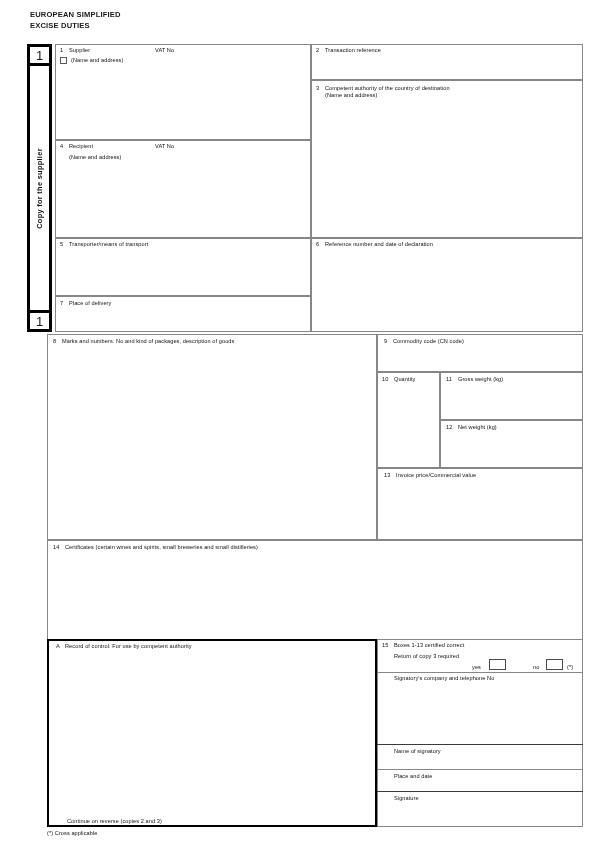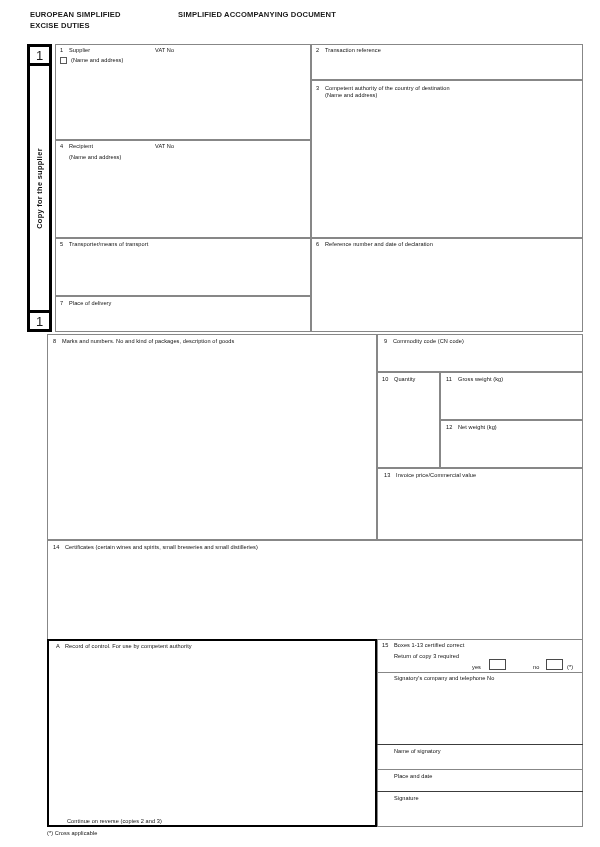--- a/index.html
+++ b/index.html
@@ -154,21 +154,20 @@
 </head>
 <body>
 
 <div class="page">
 
   <div class="hdr-left">
     <div>EUROPEAN SIMPLIFIED</div>
     <div>EXCISE DUTIES</div>
   </div>
   <div class="hdr-right">
-    <div>SIMPLIFIED ACCOMPANYING DOCUMENT</div>
   </div>
 
   <div class="strip"></div>
   <div class="strip-text">
     <span>Copy for the supplier</span>
   </div>
   <div class="strip-end top">1</div>
   <div class="strip-end bot">1</div>
 
   <div class="box" style="left:55px; top:44px; width:256px; height:96px;"></div>

